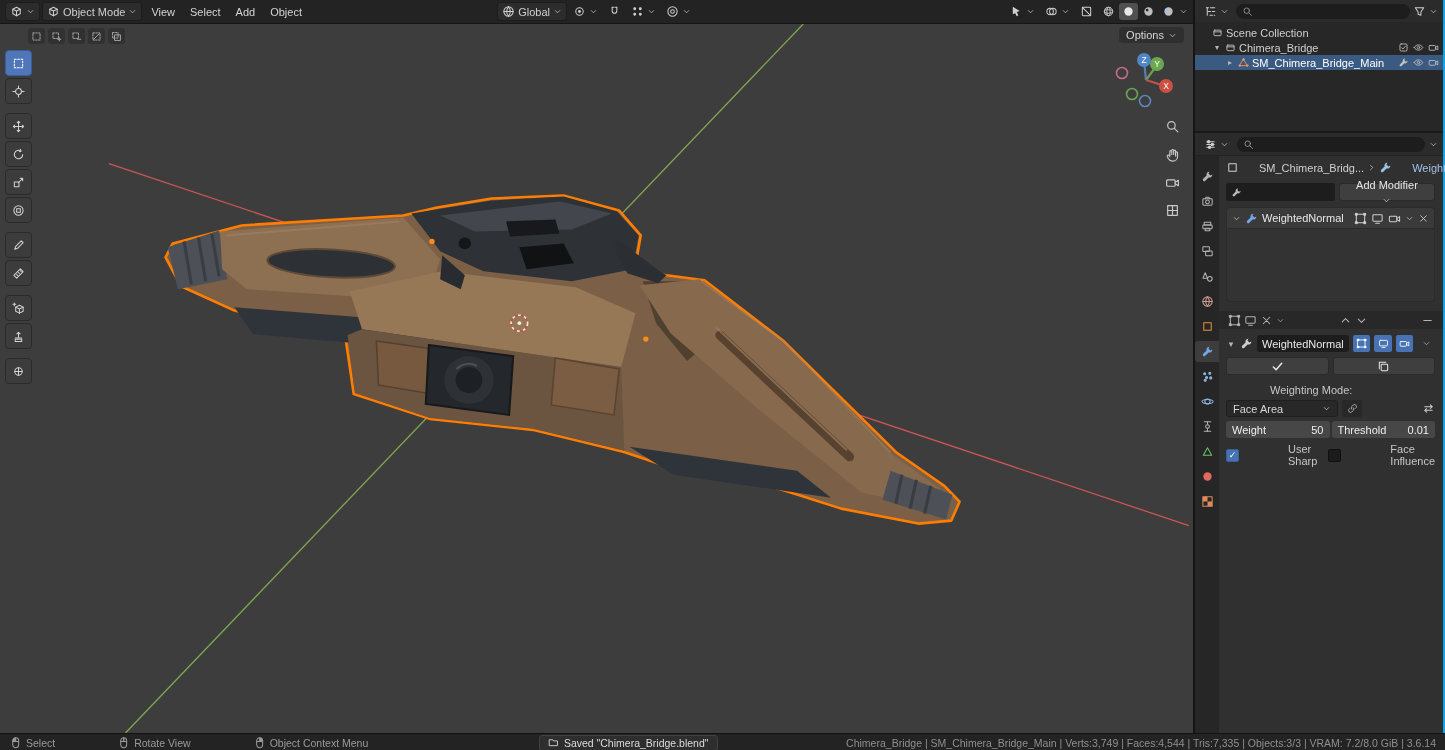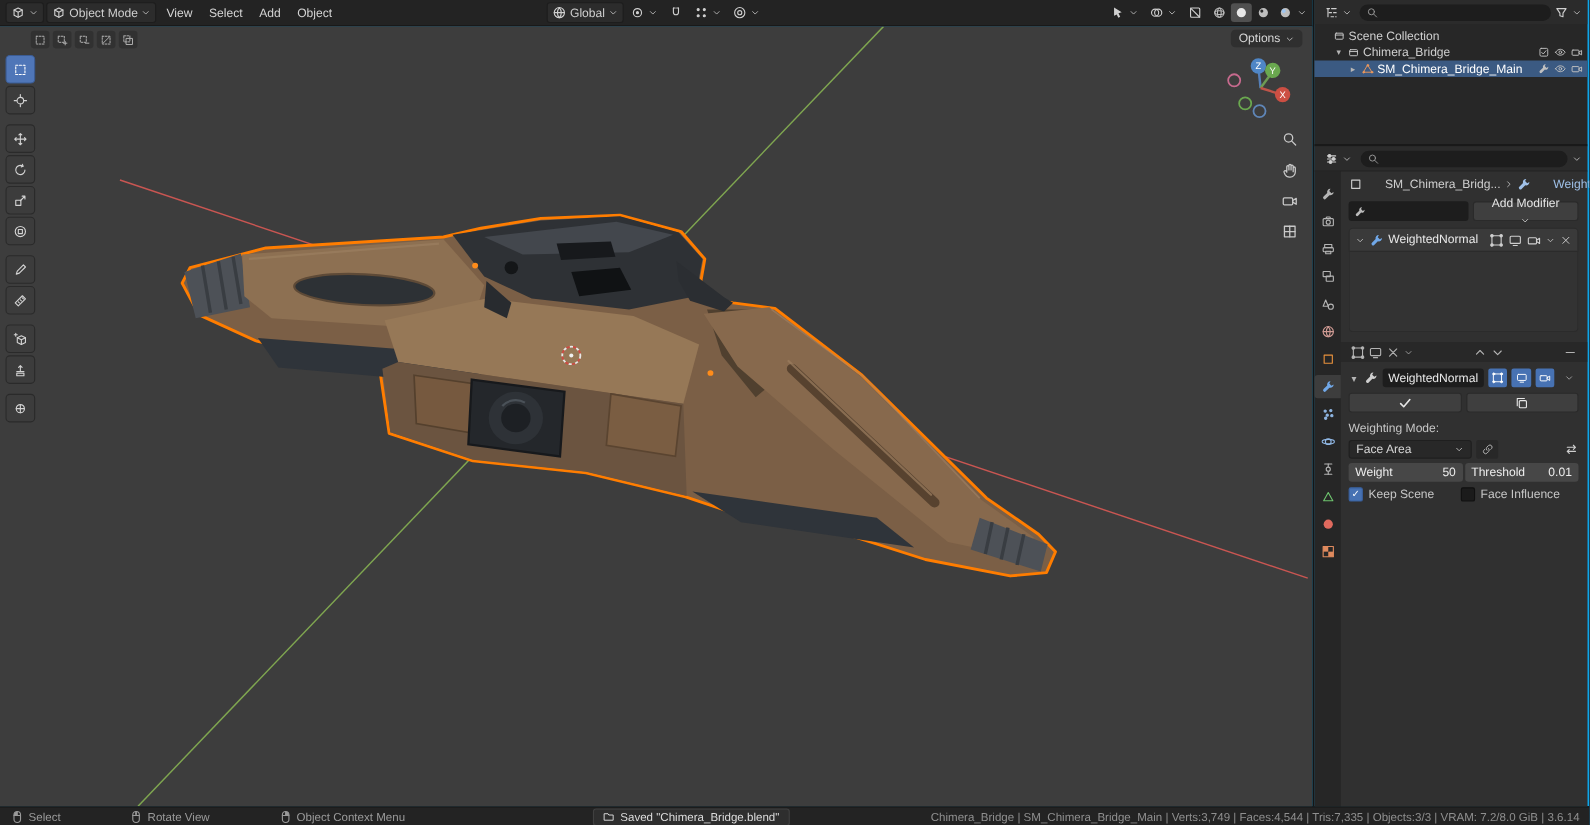--- a/index.html
+++ b/index.html
@@ -66,21 +66,21 @@
   #mod-body{height:72px;background:#333333;border:1px solid #2b2b2b;border-top:none;border-radius:0 0 4px 4px;margin-bottom:9px;}
   #fbar{height:18px;display:flex;align-items:center;gap:3px;background:#282828;margin:0 -8px 6px -7px;padding:0 9px;color:#b3b3b3;}
   .fsp{flex:1;}
   .tglbtn{width:20px;height:17px;border-radius:2px;display:flex;align-items:center;justify-content:center;color:#b9b9b9;}
   .tglbtn.blue{background:#4772b3;color:#fff;}
   .slider{flex:1;height:17px;background:#474747;border-radius:3px;display:flex;align-items:center;padding:0 6px;color:#ededed;box-sizing:border-box;}
   .slider .val{margin-left:auto;}
   .dd{width:112px;height:17px;background:#282828;border:1px solid #1f1f1f;border-radius:3px;display:flex;align-items:center;gap:4px;padding:0 6px;color:#d6d6d6;box-sizing:border-box;}
   .cbx{width:11px;height:11px;border-radius:2px;background:#1b1b1b;border:1px solid #101010;display:flex;align-items:center;justify-content:center;color:#fff;font-size:9px;line-height:1;flex:none;}
   .cbx.on{background:#4772b3;border-color:#39609e;}
-  .plabel{color:#c6c6c6;}
+  .plabel{color:#c6c6c6;margin-left:44px;}
   
   #statusbar{height:17px;background:#232323;border-top:1px solid #121212;display:flex;align-items:center;padding:0 9px;color:#9a9a9a;font-size:10.5px;}
   .hint{display:flex;align-items:center;gap:4px;margin-right:62px;color:#9a9a9a;}
   #saved-pill{display:flex;align-items:center;gap:5px;background:#2e2e2e;border:1px solid #404040;border-radius:3px;padding:0 8px;height:14px;color:#dcdcdc;margin:0 auto;}
   #stats-text{white-space:nowrap;color:#8f8f8f;margin-left:20px;}
 </style>
 </head>
 <body>
 
 <div id="app">
@@ -991,21 +991,21 @@
                   <span class="val">50</span>
                 </div>
                 <div class="slider">
                   <span>Threshold</span>
                   <span class="val">0.01</span>
                 </div>
               </div>
 
               <div class="prow" style="gap:5px">
                 <span id="cb-keep" class="cbx on">✓</span>
-                <span class="plabel">Keep Scene</span>
+                <span class="plabel">User Sharp</span>
                 <span style="width:14px"></span>
                 <span id="cb-face" class="cbx"></span>
                 <span class="plabel">Face Influence</span>
               </div>
             </div>
           </div>
         </div>
       </div>
     </div>
   </div>

